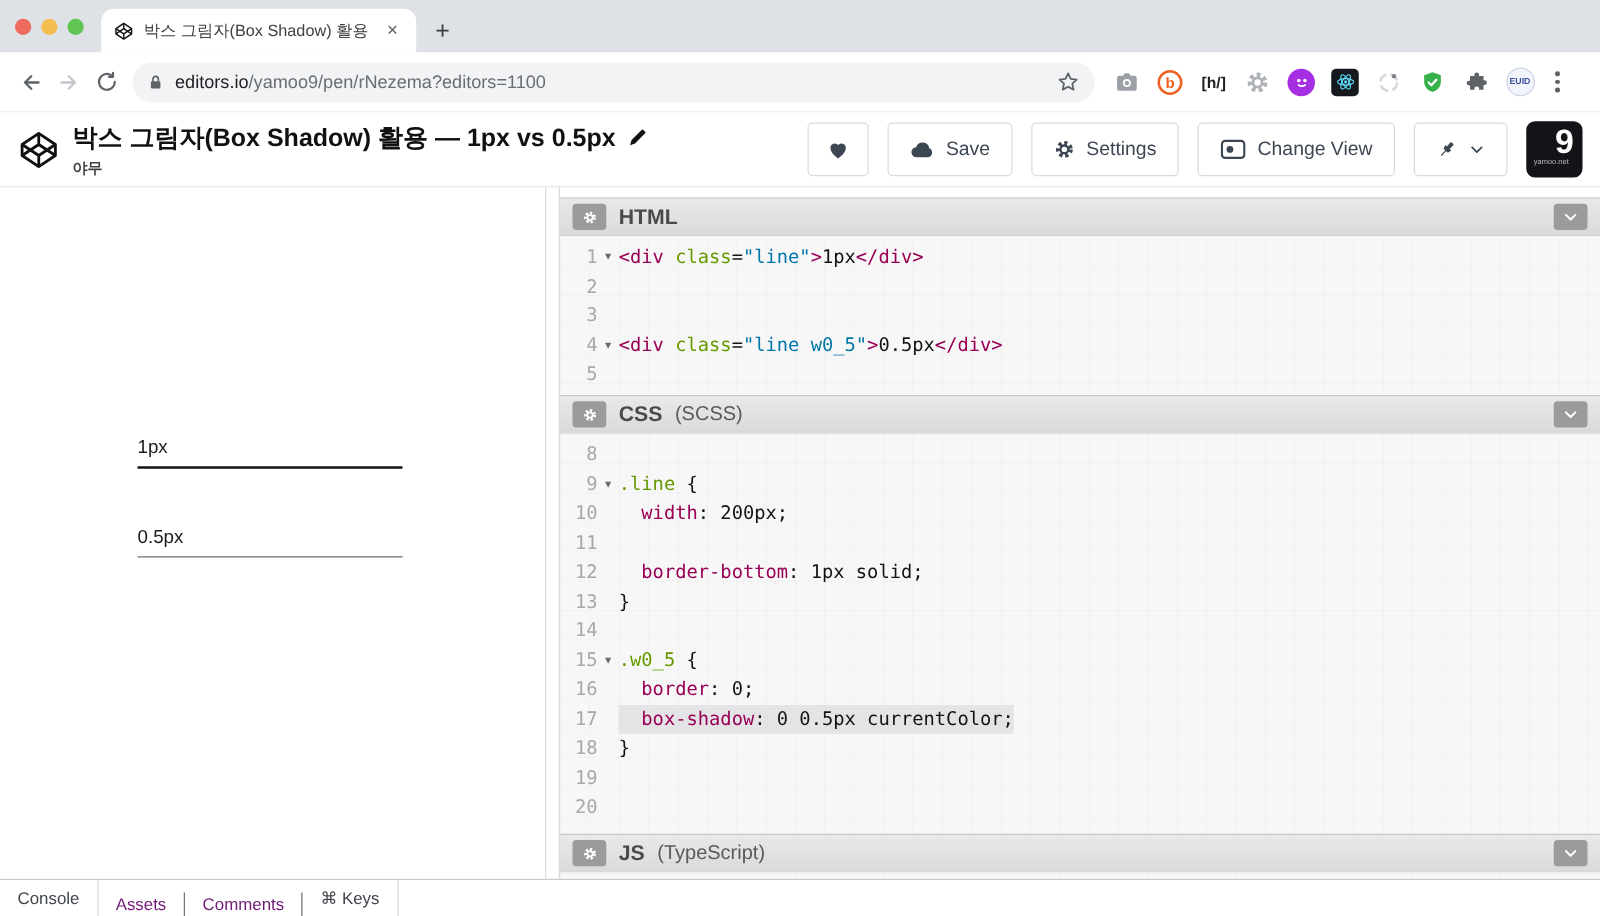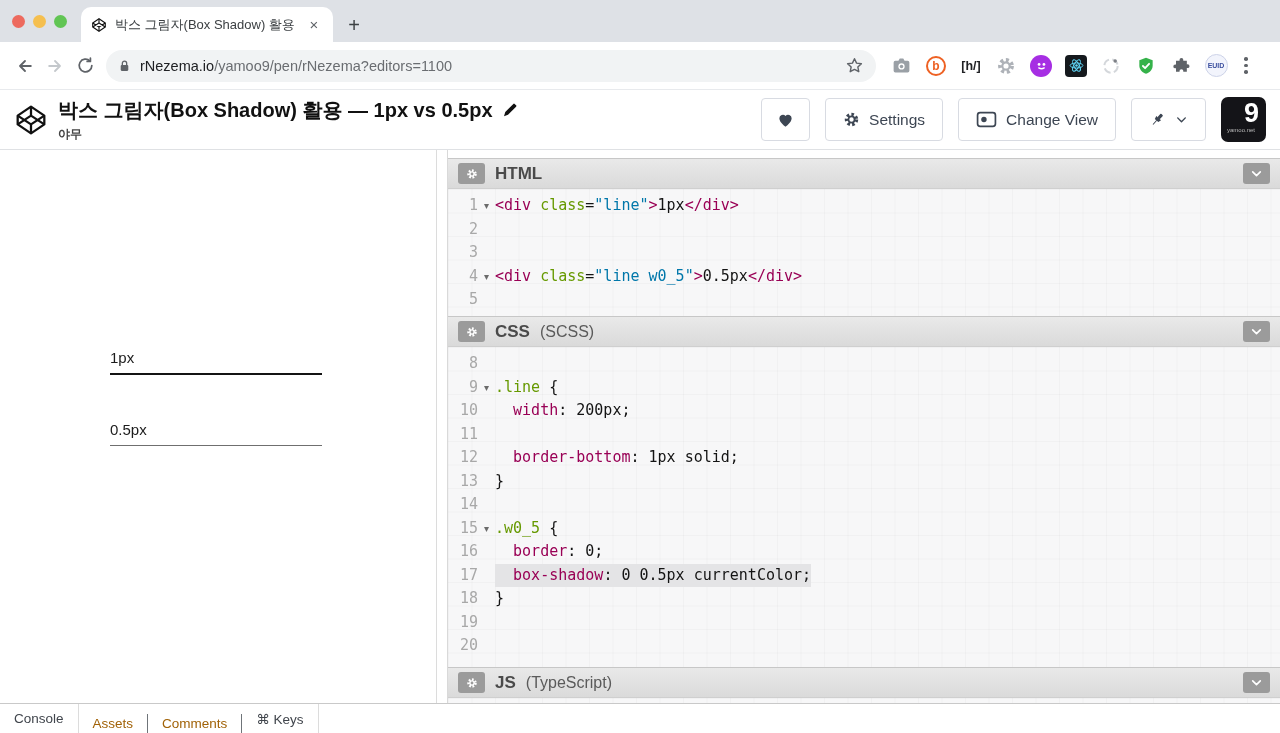--- a/index.html
+++ b/index.html
@@ -91,21 +91,21 @@
 
   
   .footer { height:30px; flex:none; background:#fff; border-top:1px solid #c9c9c9;
     display:flex; align-items:stretch; font-size:13.5px; color:#40454c; }
   .f-item { display:flex; align-items:center; padding:0 14px; white-space:nowrap; }
   .f-left .f-item { border-right:1px solid #dcdcdc; }
   .f-left .f-item.dark-div { border-right-color:#6f7479; }
   .f-right { margin-left:auto; display:flex; align-items:stretch; }
   .f-right .f-item { border-left:1px solid #dcdcdc; }
   .f-right .f-item.dark-div { border-left-color:#6f7479; }
-  .muted { color:#a16207;margin-top:10px; }
+  .muted { color:#701a75;margin-top:10px; }
   .f-left { display:flex; align-items:stretch; }
 
   svg { display:block; }
 </style>
 </head>
 <body>
 
 <div class="window">
 
   <div class="tabstrip">
@@ -144,21 +144,21 @@
           <path d="M18.2 2.8v4.1h-4.1" stroke-linejoin="round"></path>
         </svg>
     </span>
     <div class="urlbar">
       <span>
         <svg width="13" height="14" viewBox="0 0 24 24" fill="#5f6368">
             <rect x="5" y="10" width="14" height="11" rx="2"></rect>
             <path d="M8 11V7a4 4 0 0 1 8 0v4" fill="none" stroke="#5f6368" stroke-width="2.4"></path>
           </svg>
       </span>
-      <span class="url-text"><b style="font-weight:500;">rNezema.io</b><span class="path">/yamoo9/pen/rNezema?editors=1100</span></span>
+      <span class="url-text"><b style="font-weight:500;">editors.io</b><span class="path">/yamoo9/pen/rNezema?editors=1100</span></span>
       <span>
         <svg width="19" height="19" viewBox="0 0 24 24" fill="none" stroke="#5f6368" stroke-width="1.8" stroke-linejoin="round">
             <path d="m12 3.4 2.6 5.6 6.1.7-4.5 4.1 1.2 6L12 16.9 6.6 19.8l1.2-6-4.5-4.1 6.1-.7Z"></path>
           </svg>
       </span>
     </div>
     <div class="ext-row">
       <span class="ext">
         <svg width="21" height="21" viewBox="0 0 24 24" fill="#9aa0a6">
             <path d="M8.5 6.5 10 4h4l1.5 2.5H19a2 2 0 0 1 2 2V18a2 2 0 0 1-2 2H5a2 2 0 0 1-2-2V8.5a2 2 0 0 1 2-2Z"></path>
@@ -239,20 +239,26 @@
             </svg>
         </span>
       </div>
       <span class="pen-author">야무</span>
     </div>
     <div class="header-actions">
       <button class="hbtn icon-only">
         <svg width="19" height="18" viewBox="0 0 24 24" fill="#3d4653">
             <path d="M12 21s-8.2-5.4-8.2-11.2a4.7 4.7 0 0 1 8.2-3.1 4.7 4.7 0 0 1 8.2 3.1C20.2 15.6 12 21 12 21Z"></path>
           </svg>
+      </button>
+      <button class="hbtn">
+        <svg width="20" height="15" viewBox="0 0 24 16" fill="#3d4653">
+            <path d="M6.5 15.5a4.8 4.8 0 0 1-.6-9.6A6.5 6.5 0 0 1 18.5 7a4.5 4.5 0 0 1-.7 8.5Z"></path>
+          </svg>
+        <span>Save</span>
       </button>
       <button class="hbtn">
         <svg width="17" height="17" viewBox="0 0 24 24">
             <circle cx="12" cy="12" r="7" fill="none" stroke="#3d4653" stroke-width="5" stroke-dasharray="3.4 3"></circle>
             <circle cx="12" cy="12" r="4.4" fill="none" stroke="#3d4653" stroke-width="2.6"></circle>
           </svg>
         <span>Settings</span>
       </button>
       <button class="hbtn">
         <svg width="21" height="17" viewBox="0 0 24 20" fill="none">

